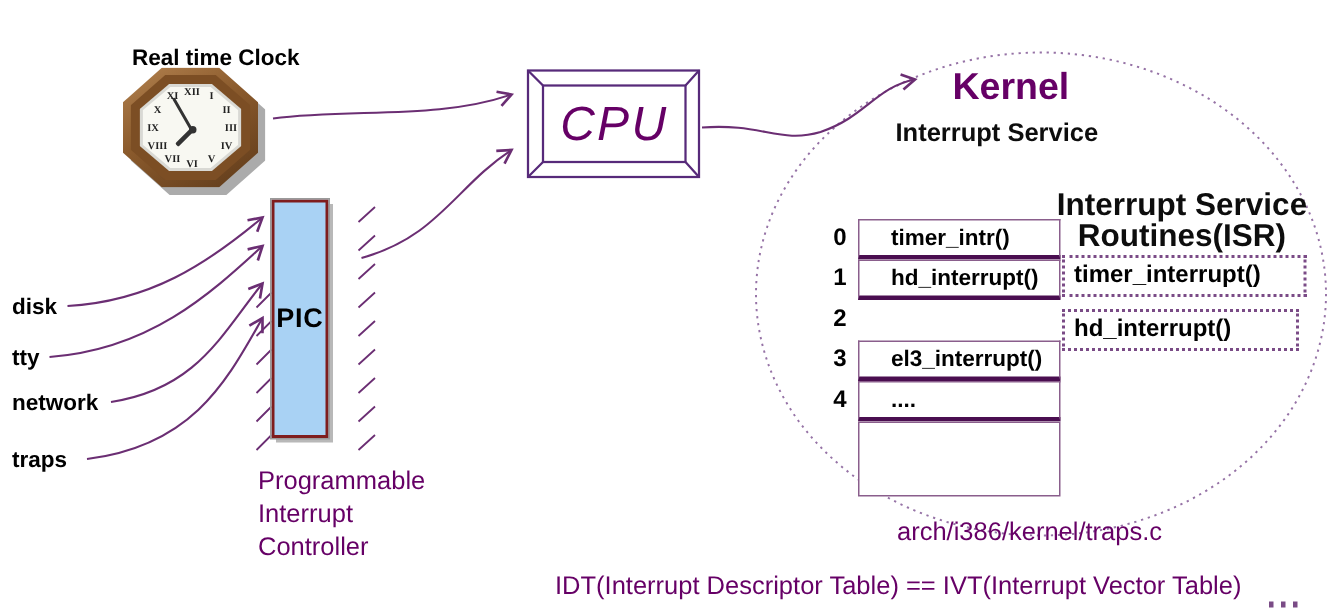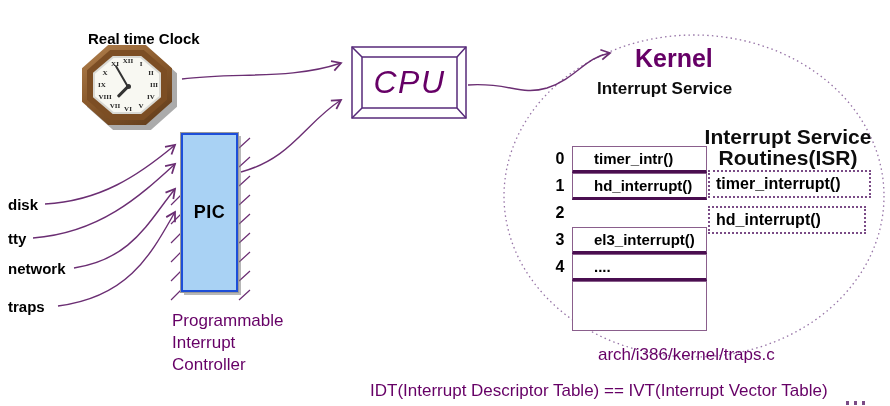--- a/index.html
+++ b/index.html
@@ -23,22 +23,22 @@
   .oct-ring{position:absolute;inset:11px;background:#d9d9d4;}
   .oct-face{position:absolute;inset:13px;background:#f8f8f2;}
   .num{position:absolute;font-family:"Liberation Serif",serif;font-size:7px;font-weight:bold;color:#222;transform:translate(-50%,-50%);}
   .hand{position:absolute;background:#333;transform-origin:50% 0%;border-radius:1px;}
   .hand.minute{left:45px;top:41px;width:1.5px;height:24px;transform:rotate(150deg);}
   .hand.hour{left:44.5px;top:41px;width:2.5px;height:15px;transform:rotate(45deg);}
   .pivot{position:absolute;left:43.5px;top:38.5px;width:5px;height:5px;border-radius:50%;background:#333;}
 
   
   .pic-box{
-    position:absolute;left:181px;top:133px;width:57px;height:159px;box-sizing:border-box;
-    background:#a9d2f4;border:2px solid #1d4ed8;outline:1px solid #9a9a9a;
+    position:absolute;left:181px;top:133px;width:38px;height:159px;box-sizing:border-box;
+    background:#a9d2f4;border:2px solid #7f1d1d;outline:1px solid #9a9a9a;
     box-shadow:3px 3px 0 rgba(125,125,125,.55);
     display:flex;align-items:center;justify-content:center;
   }
   .pic-box span{font-weight:bold;font-size:18px;letter-spacing:.5px;}
   .pic-caption{position:absolute;left:172px;top:310px;font-size:17px;line-height:22px;color:#660066;white-space:pre-line;}
 
   
   .cpu-text{position:absolute;left:362px;top:57px;width:95px;height:51px;display:flex;align-items:center;justify-content:center;
     font-size:32px;letter-spacing:1.5px;color:#660066;font-style:italic;}
 

